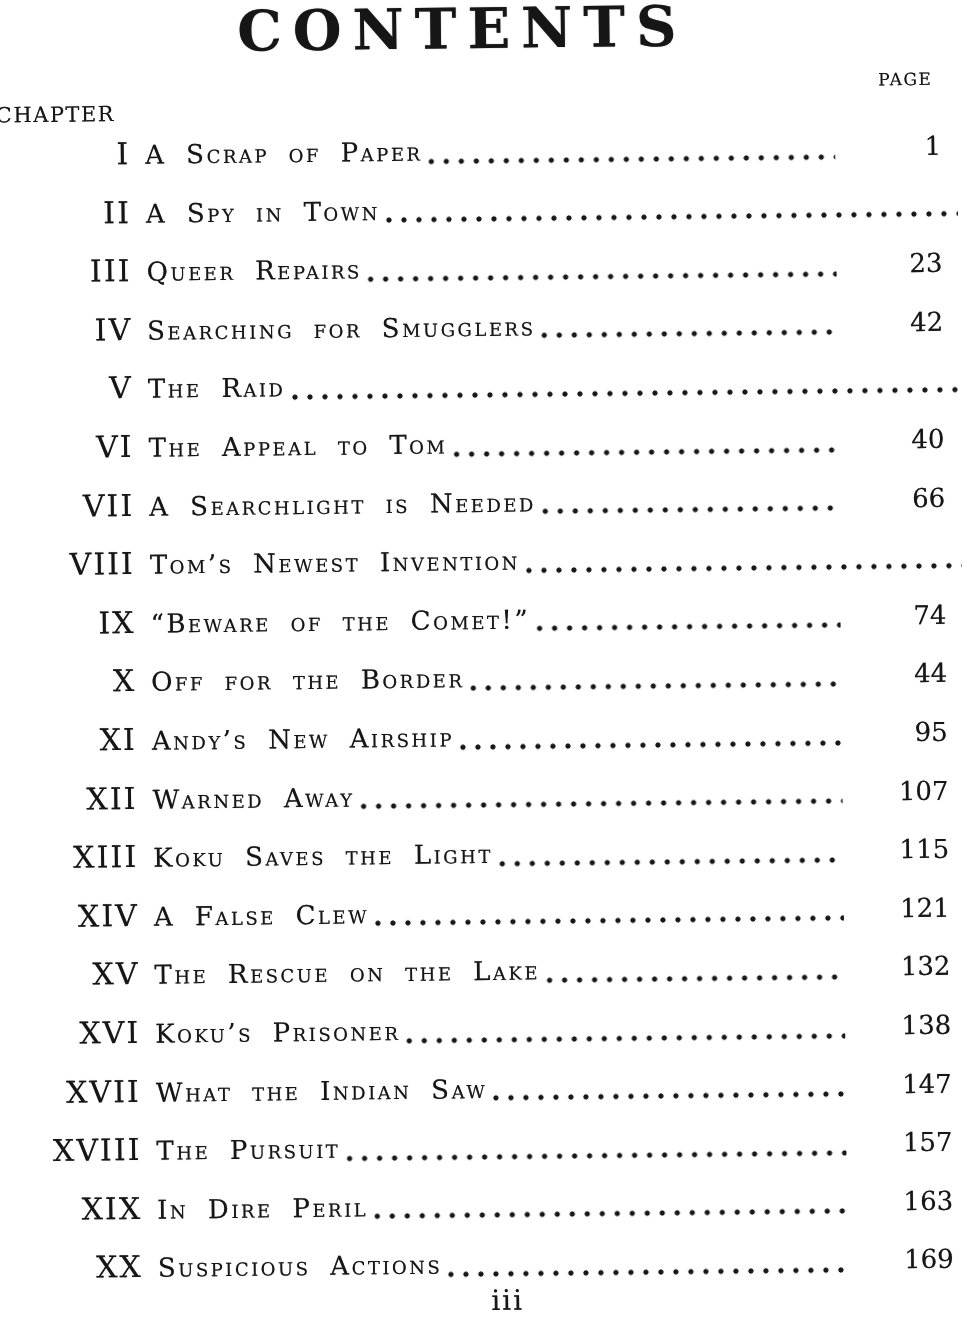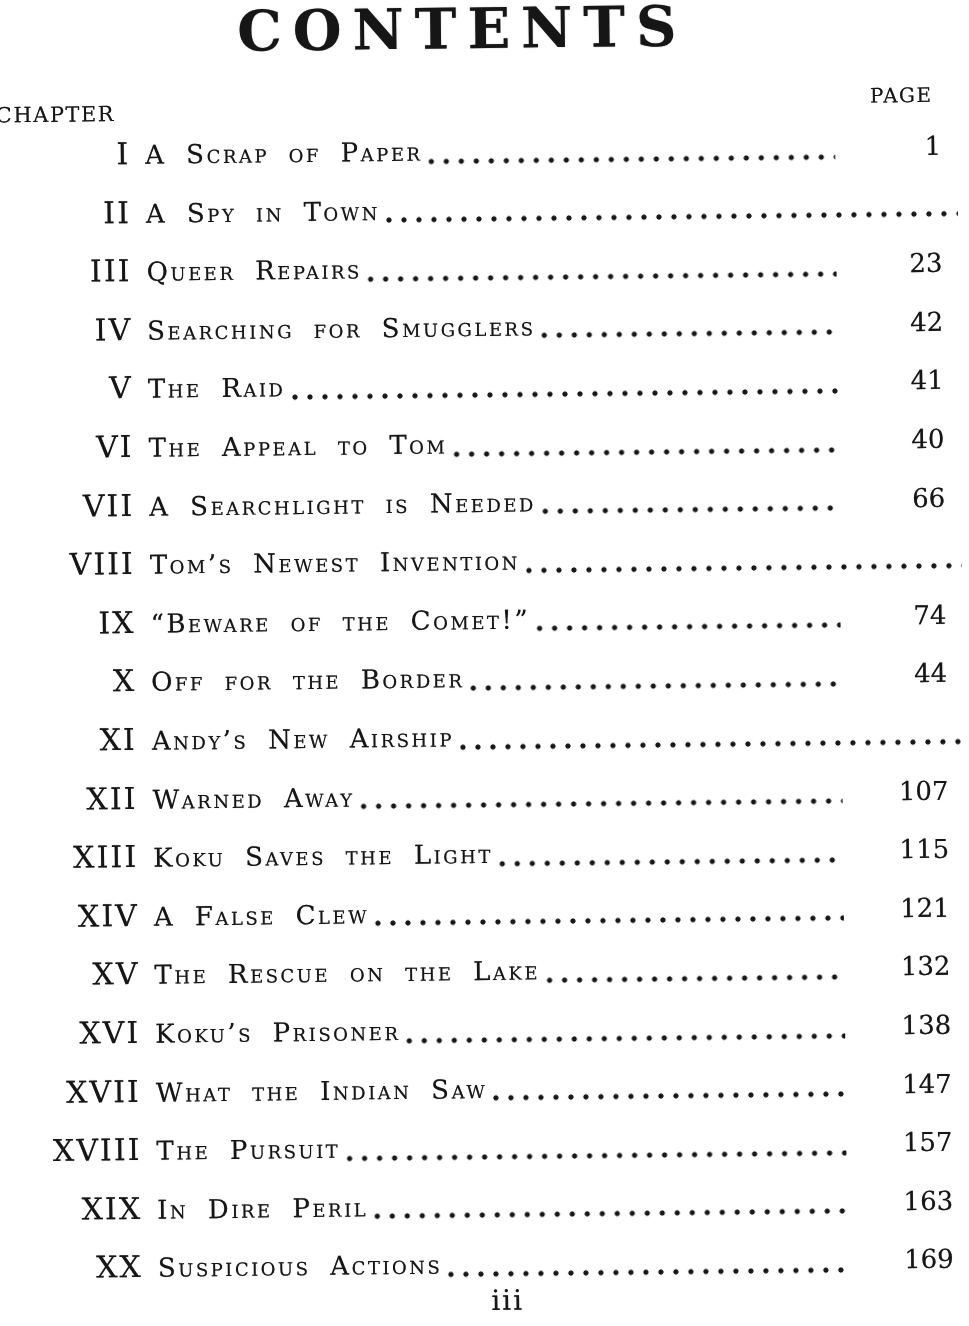--- a/index.html
+++ b/index.html
@@ -35,21 +35,21 @@
     text-shadow: 0 0 1px rgba(10,10,10,0.6);
   }
   .col-head {
     position: absolute;
     font-size: 21px;
     letter-spacing: 1.5px;
     line-height: 24px;
     text-shadow: 0 0 0.6px rgba(10,10,10,0.55);
   }
   .chapter-head { top: 98px; left: 2px; }
-  .page-head   { top: 88px; right: 30px; font-size: 20px; }
+  .page-head   { top: 72px; right: 30px; font-size: 17px; }
   .toc {
     position: absolute;
     top: 121px;
     left: 0;
     right: 0;
   }
   .row {
     display: flex;
     align-items: baseline;
     height: 58.6px;
@@ -149,21 +149,20 @@
     <span class="numeral">IV</span>
     <span class="title">Searching for Smugglers</span>
     <span class="leader"></span>
     <span class="pagenum">42</span>
   </div>
 
   <div class="row">
     <span class="numeral">V</span>
     <span class="title">The Raid</span>
     <span class="leader"></span>
-    <span class="pagenum">41</span>
   </div>
 
   <div class="row">
     <span class="numeral">VI</span>
     <span class="title">The Appeal to Tom</span>
     <span class="leader"></span>
     <span class="pagenum">40</span>
   </div>
 
   <div class="row">
@@ -190,20 +189,21 @@
     <span class="numeral">X</span>
     <span class="title">Off for the Border</span>
     <span class="leader"></span>
     <span class="pagenum">44</span>
   </div>
 
   <div class="row">
     <span class="numeral">XI</span>
     <span class="title">Andy’s New Airship</span>
     <span class="leader"></span>
+    <span class="pagenum">95</span>
   </div>
 
   <div class="row">
     <span class="numeral">XII</span>
     <span class="title">Warned Away</span>
     <span class="leader"></span>
     <span class="pagenum">107</span>
   </div>
 
   <div class="row">

